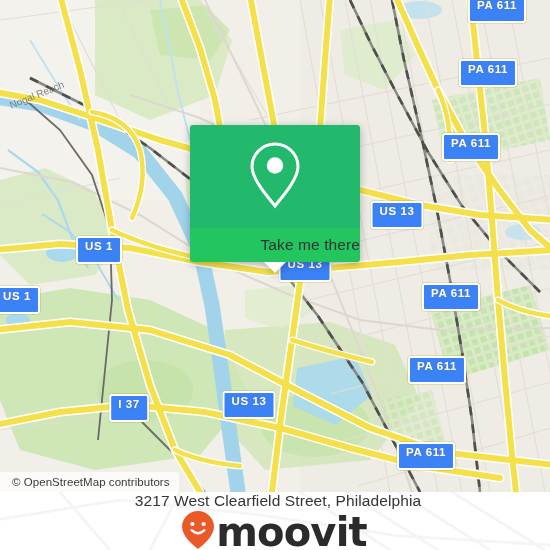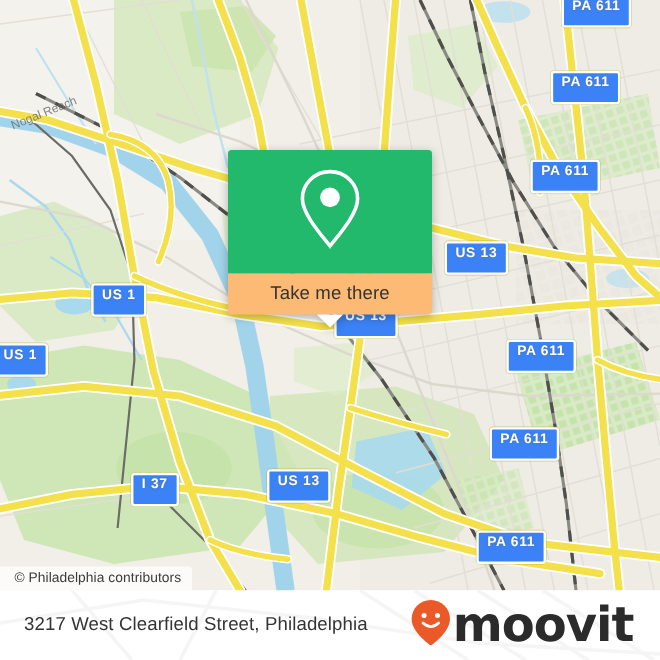--- a/index.html
+++ b/index.html
@@ -80,25 +80,25 @@
   .callout-top {
     height: 103px;
     background: #22b96c;
     border-radius: 3px 3px 0 0;
     display: flex;
     align-items: center;
     justify-content: center;
   }
   .callout-bottom {
     height: 34px;
-    background: #fdba74;
+    background: #22c55e;
     border-radius: 0 0 3px 3px;
     display: flex;
     align-items: center;
-    justify-content: center;
+    justify-content: flex-end;
     position: relative;
   }
   .callout-bottom .cta {
     color: #333333;
     font-size: 15.5px;
     font-family: "Liberation Sans", sans-serif;
     letter-spacing: .1px;
   }
   .callout-tail {
     position: absolute;
@@ -144,20 +144,21 @@
   }
   .footer-inner {
     position: relative;
     width: 550px;
     height: 58px;
     display: flex;
     align-items: center;
     justify-content: space-between;
     padding: 0 14px 0 20px;
     box-sizing: border-box;
+    flex-direction: column;
   }
   .footer-address {
     color: #343434;
     font-size: 15.5px;
     font-family: "Liberation Sans", sans-serif;
     letter-spacing: .1px;
     white-space: nowrap;
   }
   .brand {
     display: flex;
@@ -344,21 +345,21 @@
             <circle cx="28" cy="25.5" r="8.2" fill="#ffffff"></circle>
           </svg>
         </span>
       </div>
       <div class="callout-bottom">
         <span class="cta">Take me there</span>
         <span class="callout-tail"></span>
       </div>
     </div>
 
-    <div class="attribution">© Philadelphia contributors</div>
+    <div class="attribution">© OpenStreetMap contributors</div>
   </div>
 
   <div class="footer">
     <svg class="footer-watermark" viewBox="0 0 550 550" xmlns="http://www.w3.org/2000/svg">
       <g stroke="#555" stroke-width="3" fill="none">
         <path d="M300 492 L390 550"></path>
           <path d="M345 492 L438 550"></path>
         <path d="M398 492 L490 550"></path>
           <path d="M452 492 L545 550"></path>
         <path d="M358 486 L550 428"></path>

